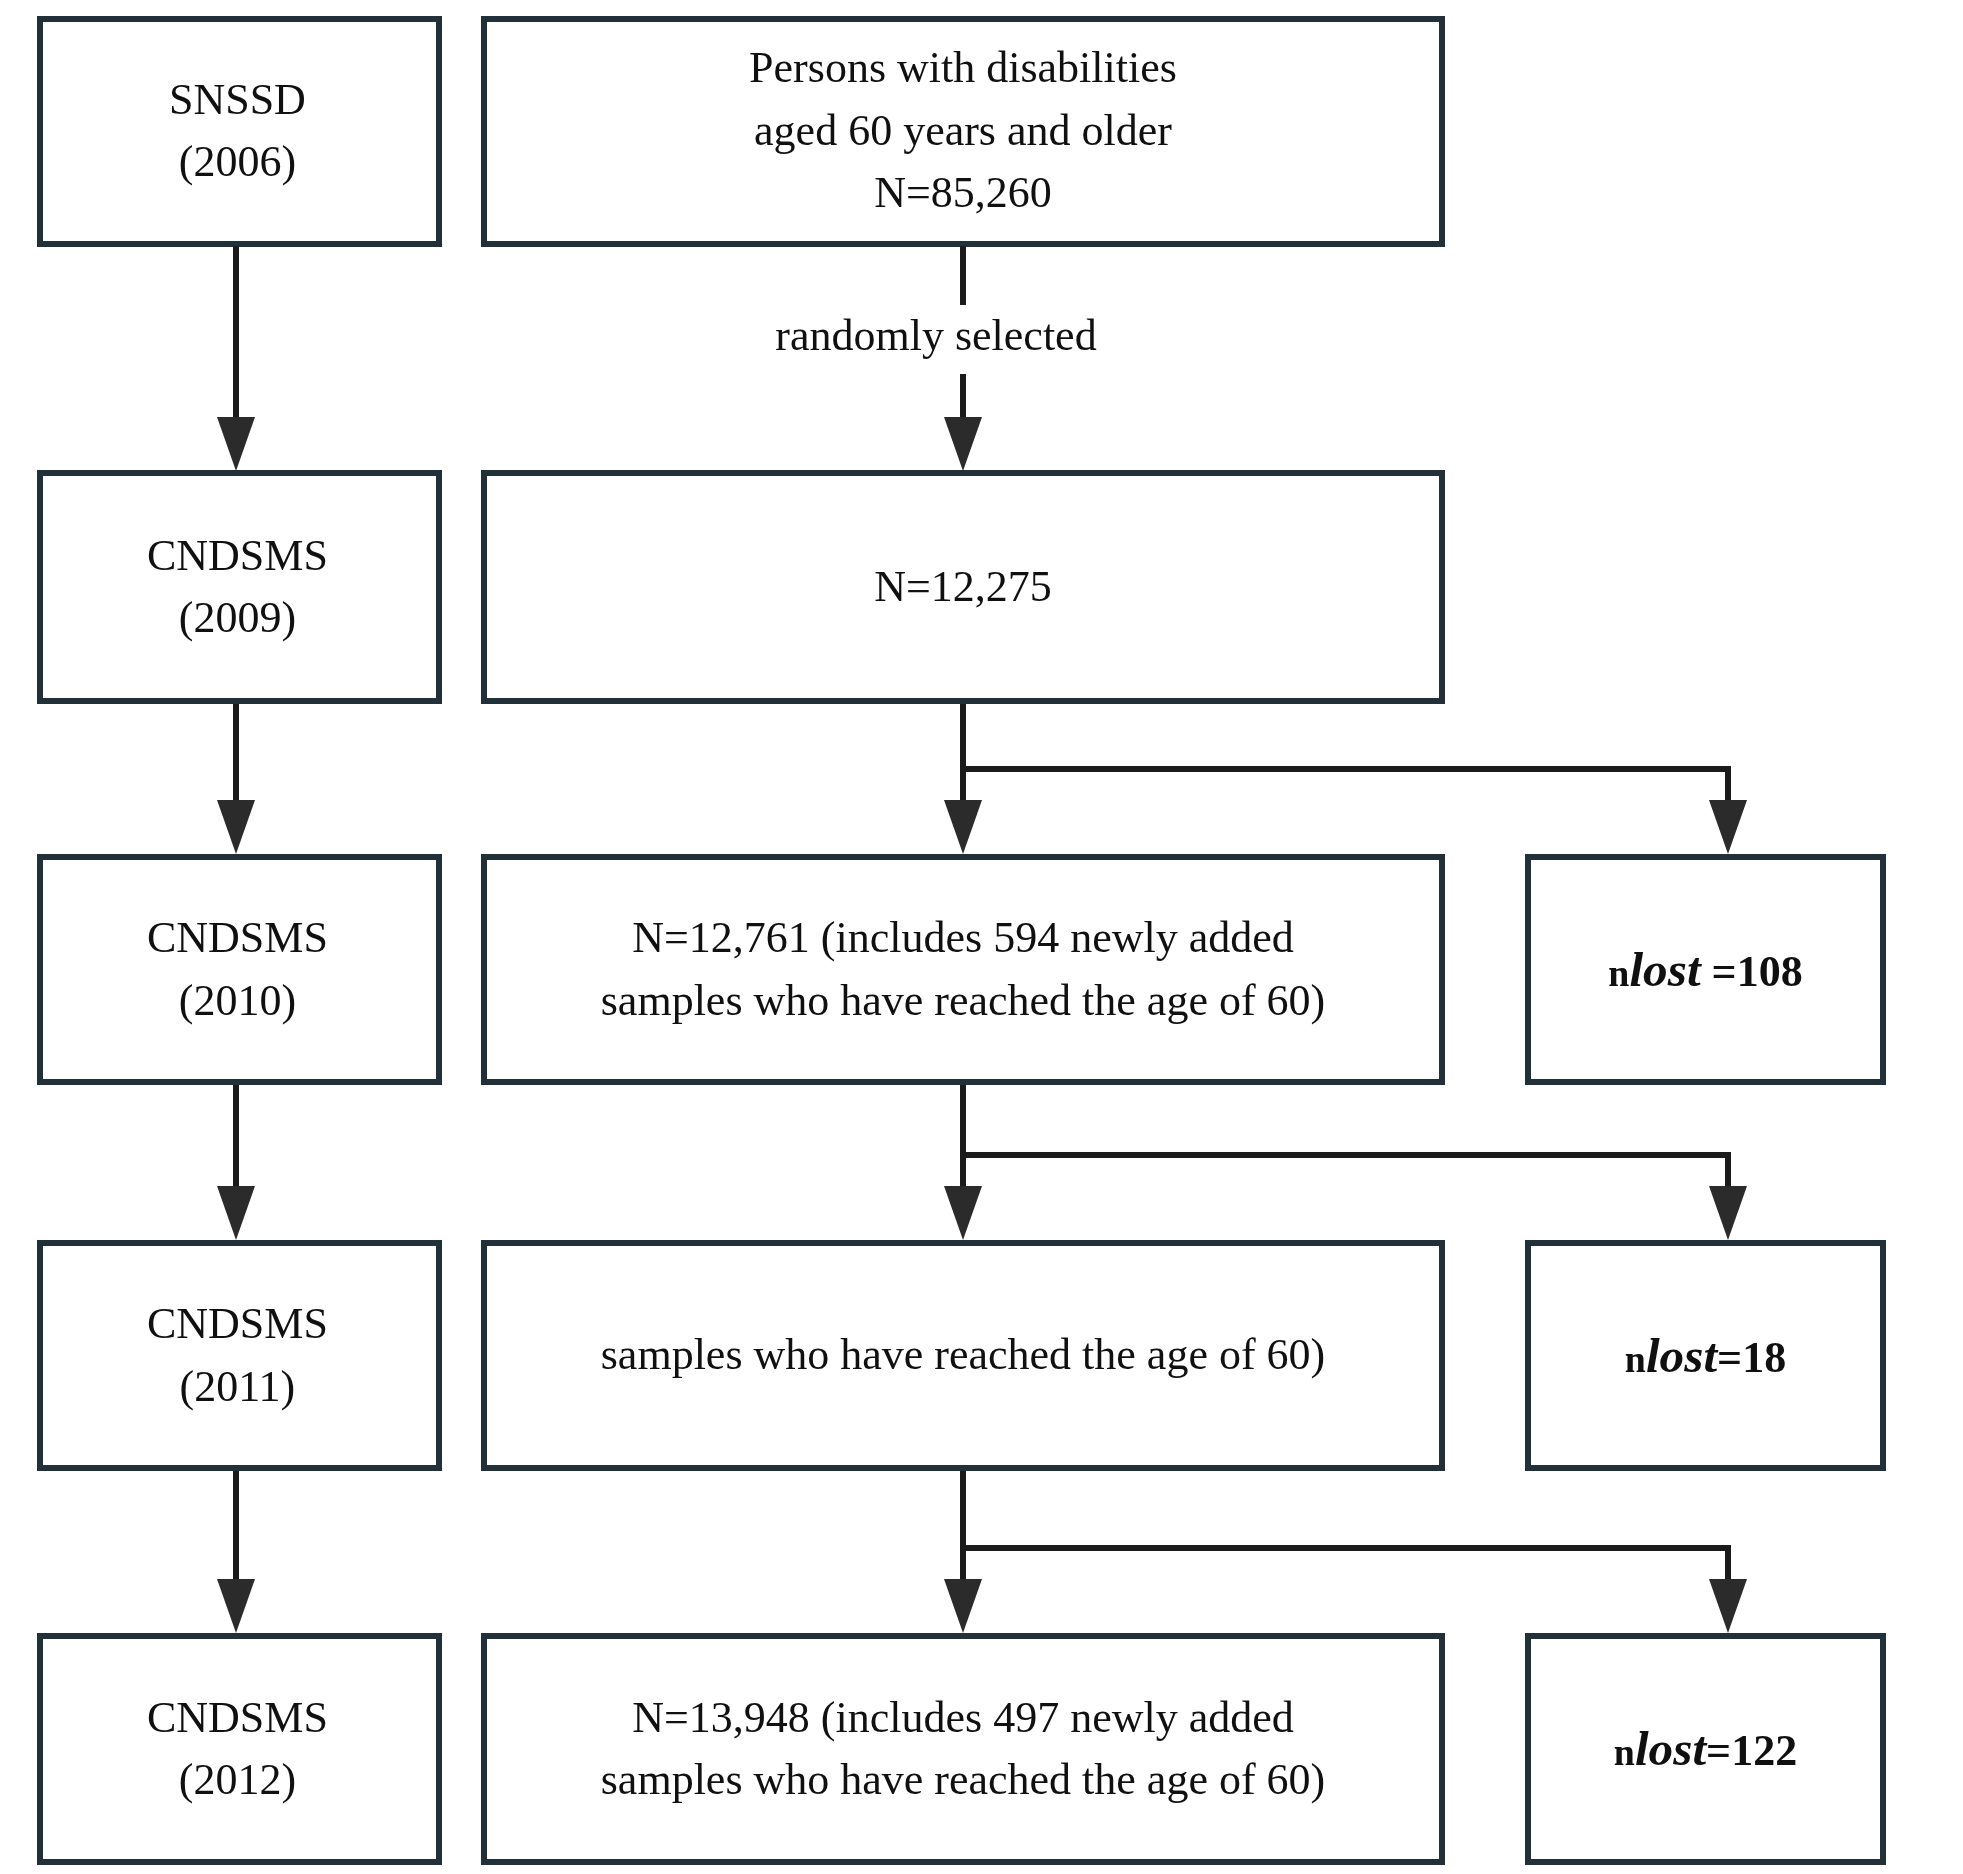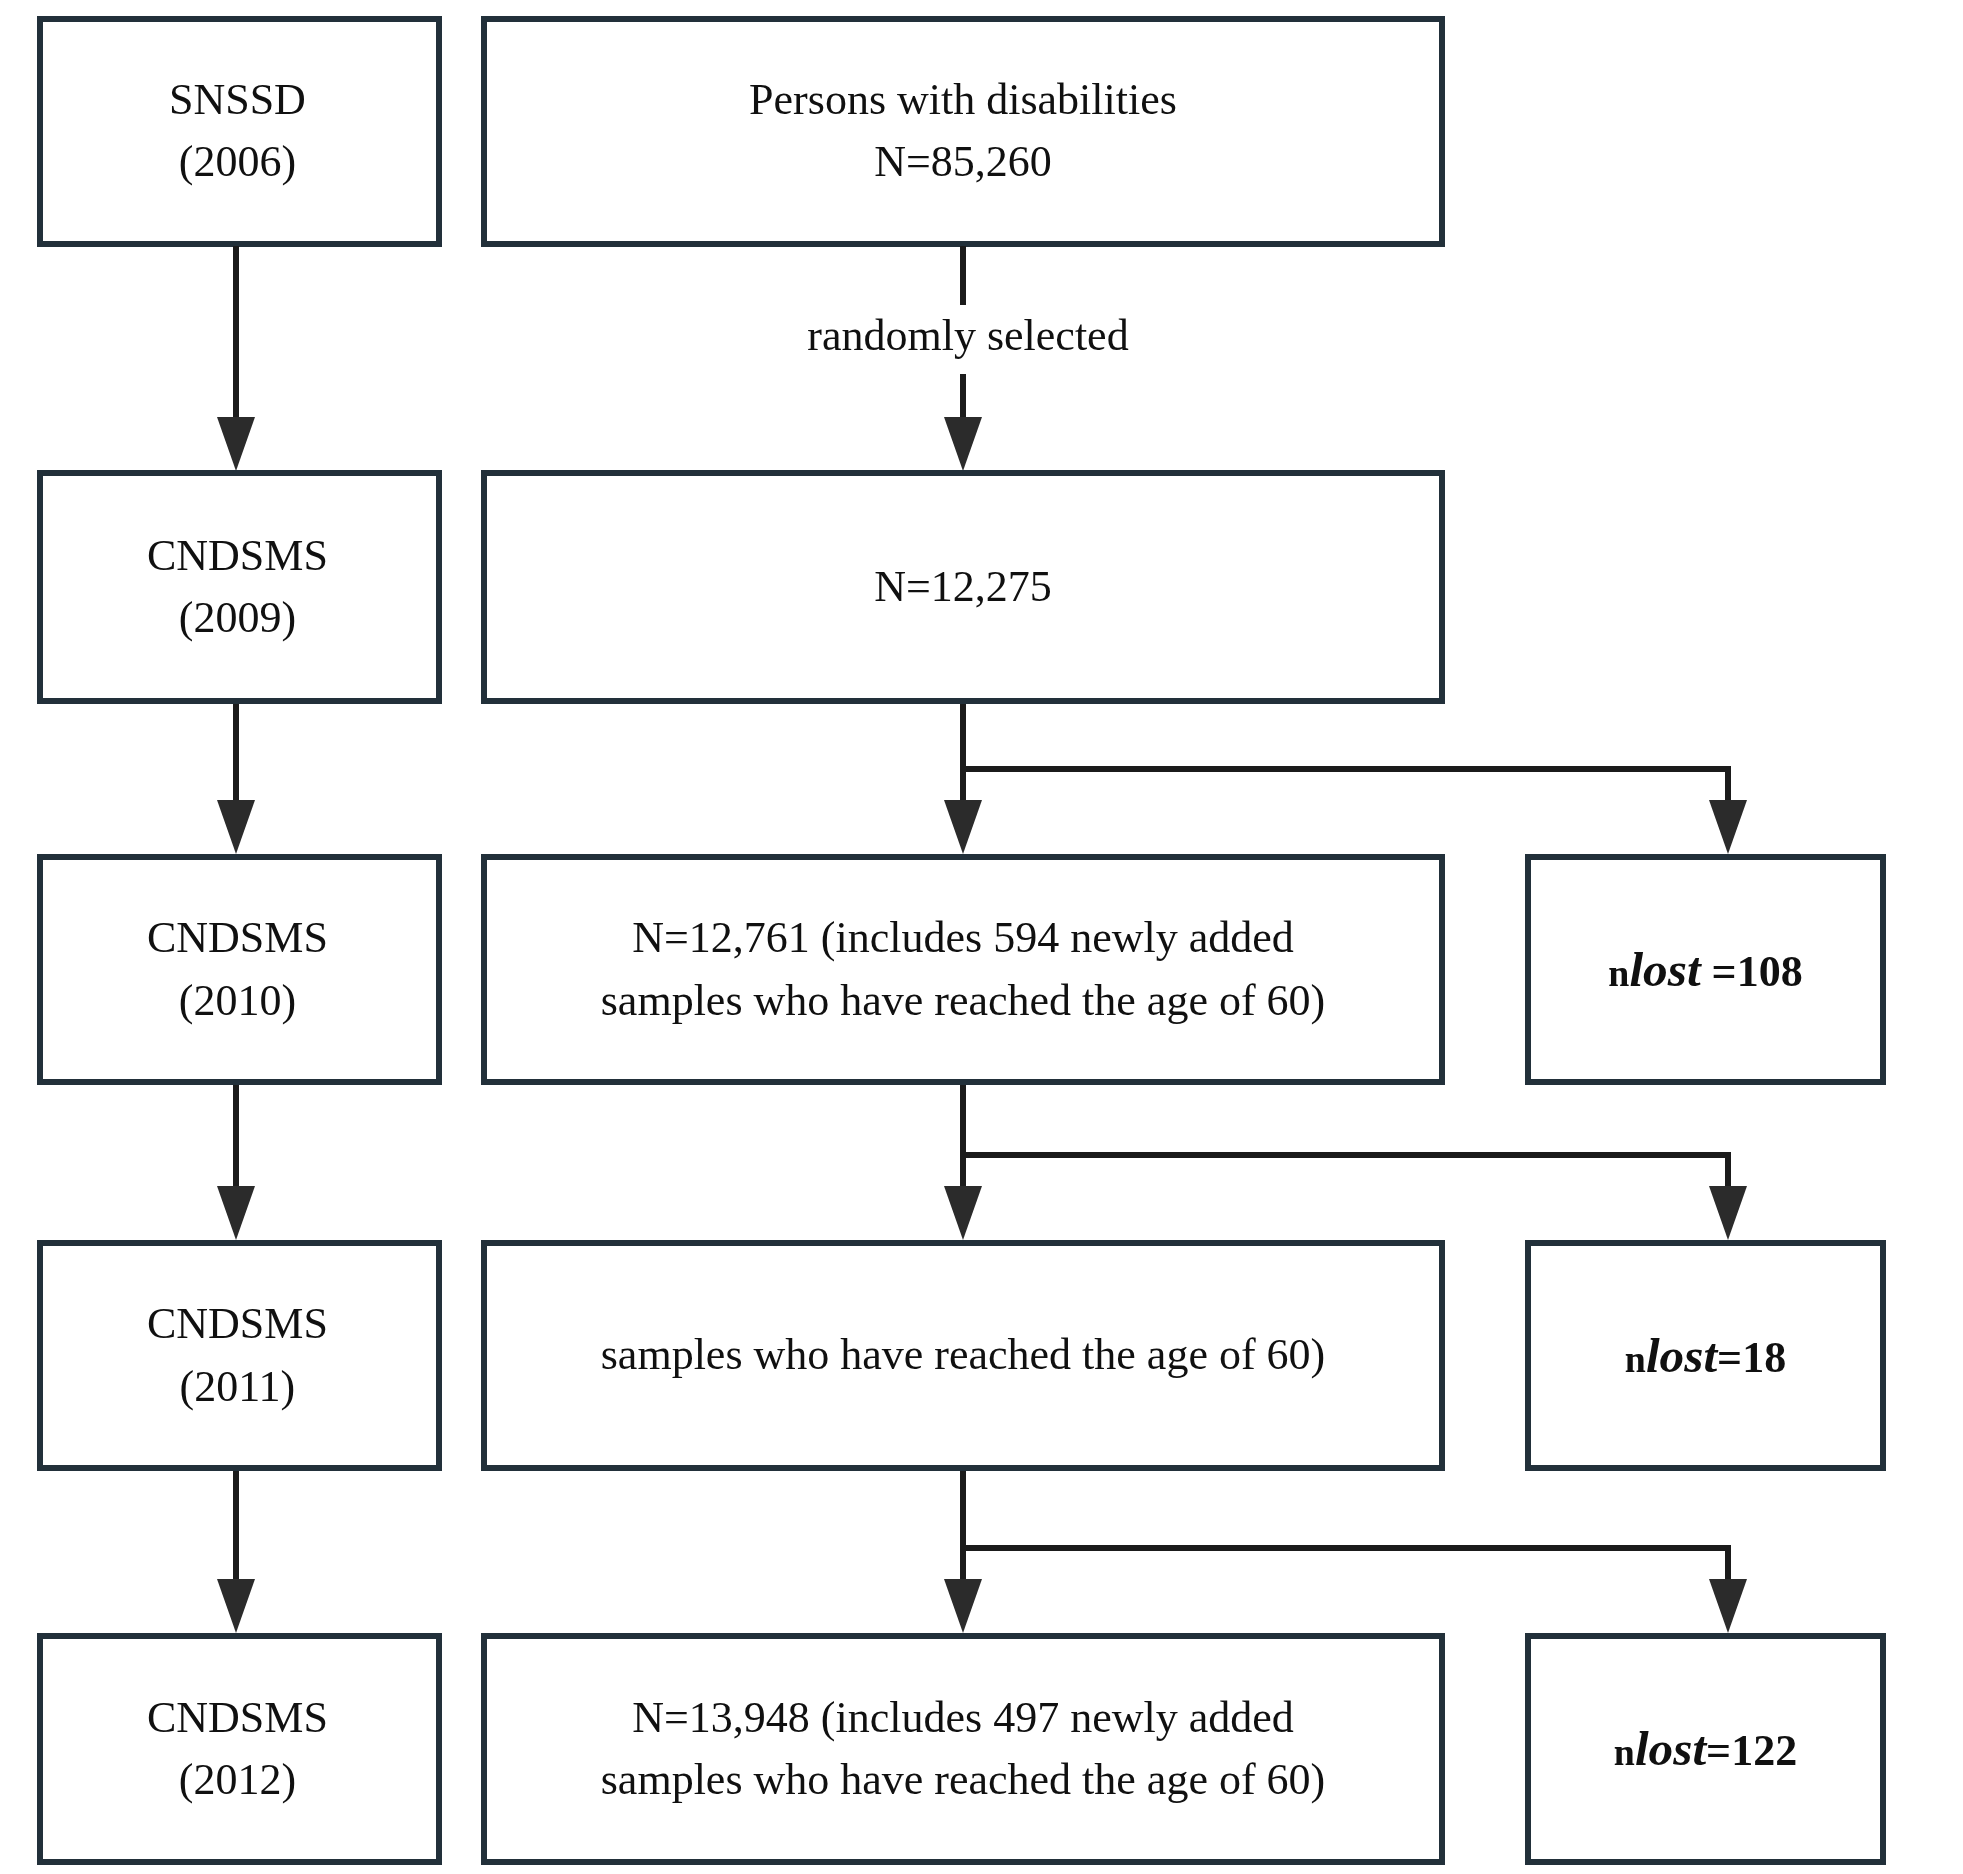--- a/index.html
+++ b/index.html
@@ -91,29 +91,30 @@
   <div class="box col-left row1">
     <div class="inner">
       <span class="line">SNSSD</span>
       <span class="line">(2006)</span>
     </div>
   </div>
 
   <div class="box col-mid row1">
     <div class="inner">
       <span class="line">Persons with disabilities</span>
+      <span class="line">aged 60 years and older</span>
       <span class="line">N=85,260</span>
     </div>
   </div>
 
   <div class="vline" style="left:233px; top:246px; height:186px;"></div>
   <div class="arrowhead" style="left:217px; top:417px;"></div>
 
   <div class="vline" style="left:960px; top:246px; height:59px;"></div>
-  <div class="edge-label" style="left:706px; top:310px; width:524px;">randomly selected</div>
+  <div class="edge-label" style="left:674px; top:310px; width:524px;">randomly selected</div>
   <div class="vline" style="left:960px; top:374px; height:59px;"></div>
   <div class="arrowhead" style="left:944px; top:417px;"></div>
 
   <div class="box col-left row2">
     <div class="inner">
       <span class="line">CNDSMS</span>
       <span class="line">(2009)</span>
     </div>
   </div>
 

